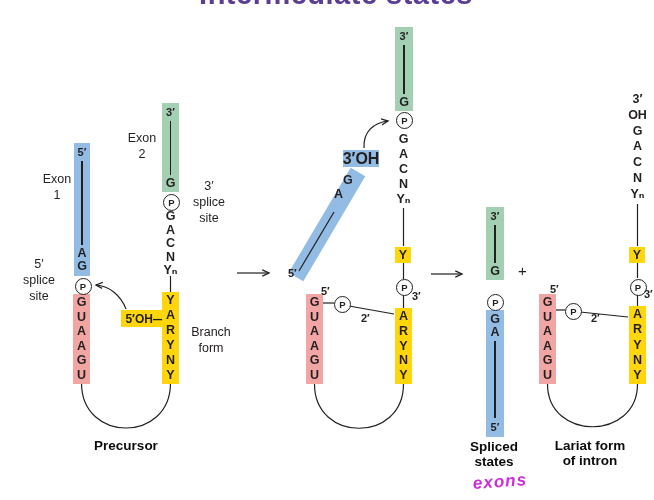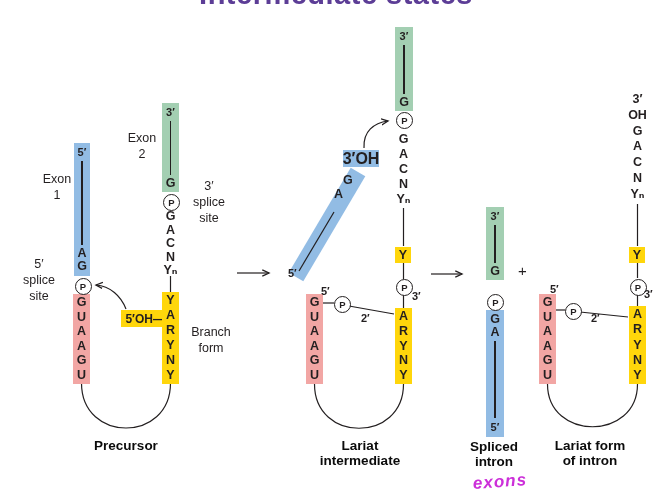--- a/index.html
+++ b/index.html
@@ -208,39 +208,37 @@
       </div>
   </div>
   <div class="pcirc" style="left:334px;top:295.5px;">P</div>
   <div class="prime" style="left:361px;top:312px;">2′</div>
 
   <div class="oh3box" style="left:343px;top:150px;width:36px;height:17px;">3′OH</div>
   <div class="dletter" style="left:343px;top:173px;">G</div>
   <div class="dletter" style="left:334px;top:187px;">A</div>
   <div class="prime" style="left:288px;top:267px;">5′</div>
 
-  <div class="caption" style="left:300px;top:438px;width:120px;">Lariat
-intermediate</div>
 
   <div class="bar green" style="left:486px;top:207px;width:18px;height:73px;">
     <div class="endlab">3′</div>
     <div class="strand"></div>
     <div class="ntone">G</div>
   </div>
   <div class="pcirc" style="left:487px;top:293.5px;">P</div>
   <div class="bar blue" style="left:486px;top:310px;width:18px;height:127px;">
     <div class="seq head">
         <div>G</div>
         <div>A</div>
       </div>
     <div class="strand"></div>
     <div class="endlab bottom">5′</div>
   </div>
   <div class="caption" style="left:444px;top:439px;width:100px;">Spliced
-intron</div>
+states</div>
   <div class="note" style="left:468px;top:472px;width:64px;">exons</div>
 
   <div class="plus" style="left:518px;top:262px;">+</div>
 
   <div class="plainseq" style="left:624px;top:93px;width:27px;height:107px;">
       <div>3′</div>
       <div>OH</div>
       <div>G</div>
       <div>A</div>
       <div>C</div>

